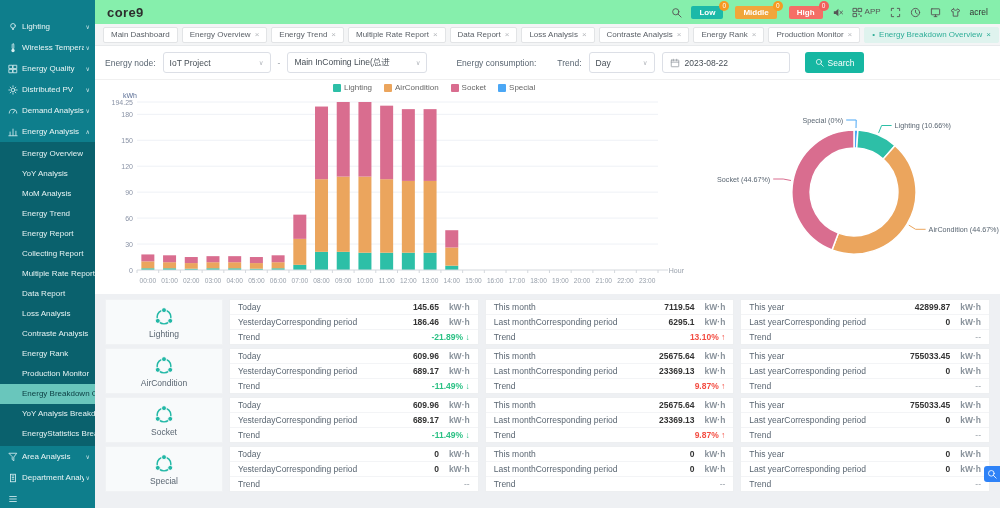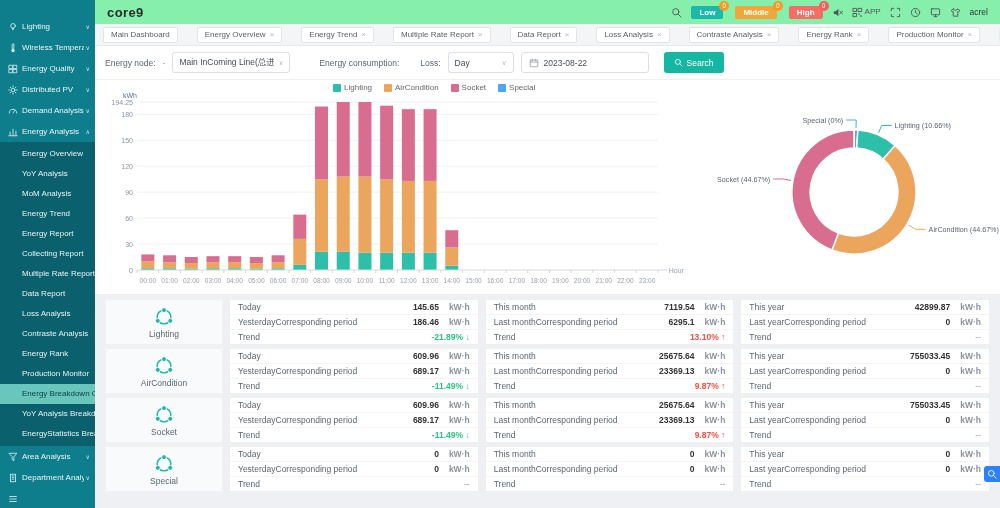--- a/index.html
+++ b/index.html
@@ -19,21 +19,21 @@
   .main{flex:1;position:relative;height:508px;overflow:hidden;background:#eef0f3}
   .topbar{height:24px;background:#86efac;display:flex;align-items:center;justify-content:space-between;padding:0 12px}
   .logo{font-weight:bold;font-size:13px;color:#2d2d2d;letter-spacing:.4px}
   .top-right{display:flex;align-items:center;gap:9px;font-size:8.5px;color:#555}
   .ticon{width:11px;height:11px;display:inline-flex;color:#555;cursor:pointer}
   .badge{position:relative;color:#fff;font-size:8px;font-weight:bold;padding:2px 8px;border-radius:2px;cursor:pointer}
   .badge .cnt{position:absolute;top:-5px;right:-6px;color:#fff;font-size:6.5px;width:10px;height:10px;line-height:10px;border-radius:50%;text-align:center;font-weight:normal}
   .appword{font-size:8px;color:#555}
   .username{color:#333;cursor:pointer}
   
-  .tabbar{height:22px;background:#f4f5f6;display:flex;align-items:center;gap:19px;padding:0 8px;border-bottom:1px solid #e8eaec}
+  .tabbar{height:22px;background:#f4f5f6;display:flex;align-items:center;gap:4px;padding:0 8px;border-bottom:1px solid #e8eaec}
   .tab{background:#fff;border:1px solid #e2e4e6;height:16px;display:flex;align-items:center;padding:0 7px;font-size:8px;color:#595f66;gap:4px;cursor:pointer;white-space:nowrap;border-radius:2px}
   .tab .x{color:#b5b8bc;font-size:8px}
   .tab.active{background:#dff3ee;border-color:#dff3ee;color:#2fae98}
   .tab.active .x{color:#2fae98}
   .tab .dot{color:#2fae98;font-size:8px}
   
   .filterbar{height:34px;background:#fff;display:flex;align-items:center;gap:7px;padding:0 10px;font-size:8.5px;color:#5a6672;border-bottom:1px solid #f0f0f0}
   .sel{display:flex;align-items:center;justify-content:space-between;border:1px solid #dcdfe6;border-radius:3px;height:21px;padding:0 6px;color:#454d55;background:#fff;cursor:pointer;font-size:8.5px}
   .sel .chev{color:#b0b4ba;font-size:6.5px;margin-left:5px}
   .sep{color:#9aa0a6}
@@ -265,27 +265,31 @@
           <span class="x">×</span>
         </div>
         <div class="tab active">
           <span class="dot">•</span>
           <span>Energy Breakdown Overview</span>
           <span class="x">×</span>
         </div>
       </div>
     <div class="filterbar">
       <span>Energy node:</span>
+      <span class="sel" style="width:108px">
+        <span>IoT Project</span>
+          <span class="chev">∨</span>
+      </span>
       <span class="sep">-</span>
-      <span class="sel" style="width:118px">
+      <span class="sel" style="width:140px">
         <span style="overflow:hidden;white-space:nowrap">Main InComing Line(总进</span>
           <span class="chev">∨</span>
       </span>
       <span style="margin-left:22px">Energy consumption:</span>
-      <span style="margin-left:14px">Loss:</span>
+      <span style="margin-left:14px">Trend:</span>
       <span class="sel" style="width:66px">
         <span>Day</span>
           <span class="chev">∨</span>
       </span>
       <span class="datebox">
         <span class="icon" id="ticon-cal">
             <svg viewBox="0 0 12 12" fill="none" stroke="currentColor" stroke-width="1" stroke-linecap="round">
               <rect x="1.5" y="2.5" width="9" height="8" rx="0.5"></rect>
               <path d="M1.5 5h9M4 1.5v2M8 1.5v2"></path>
             </svg>

